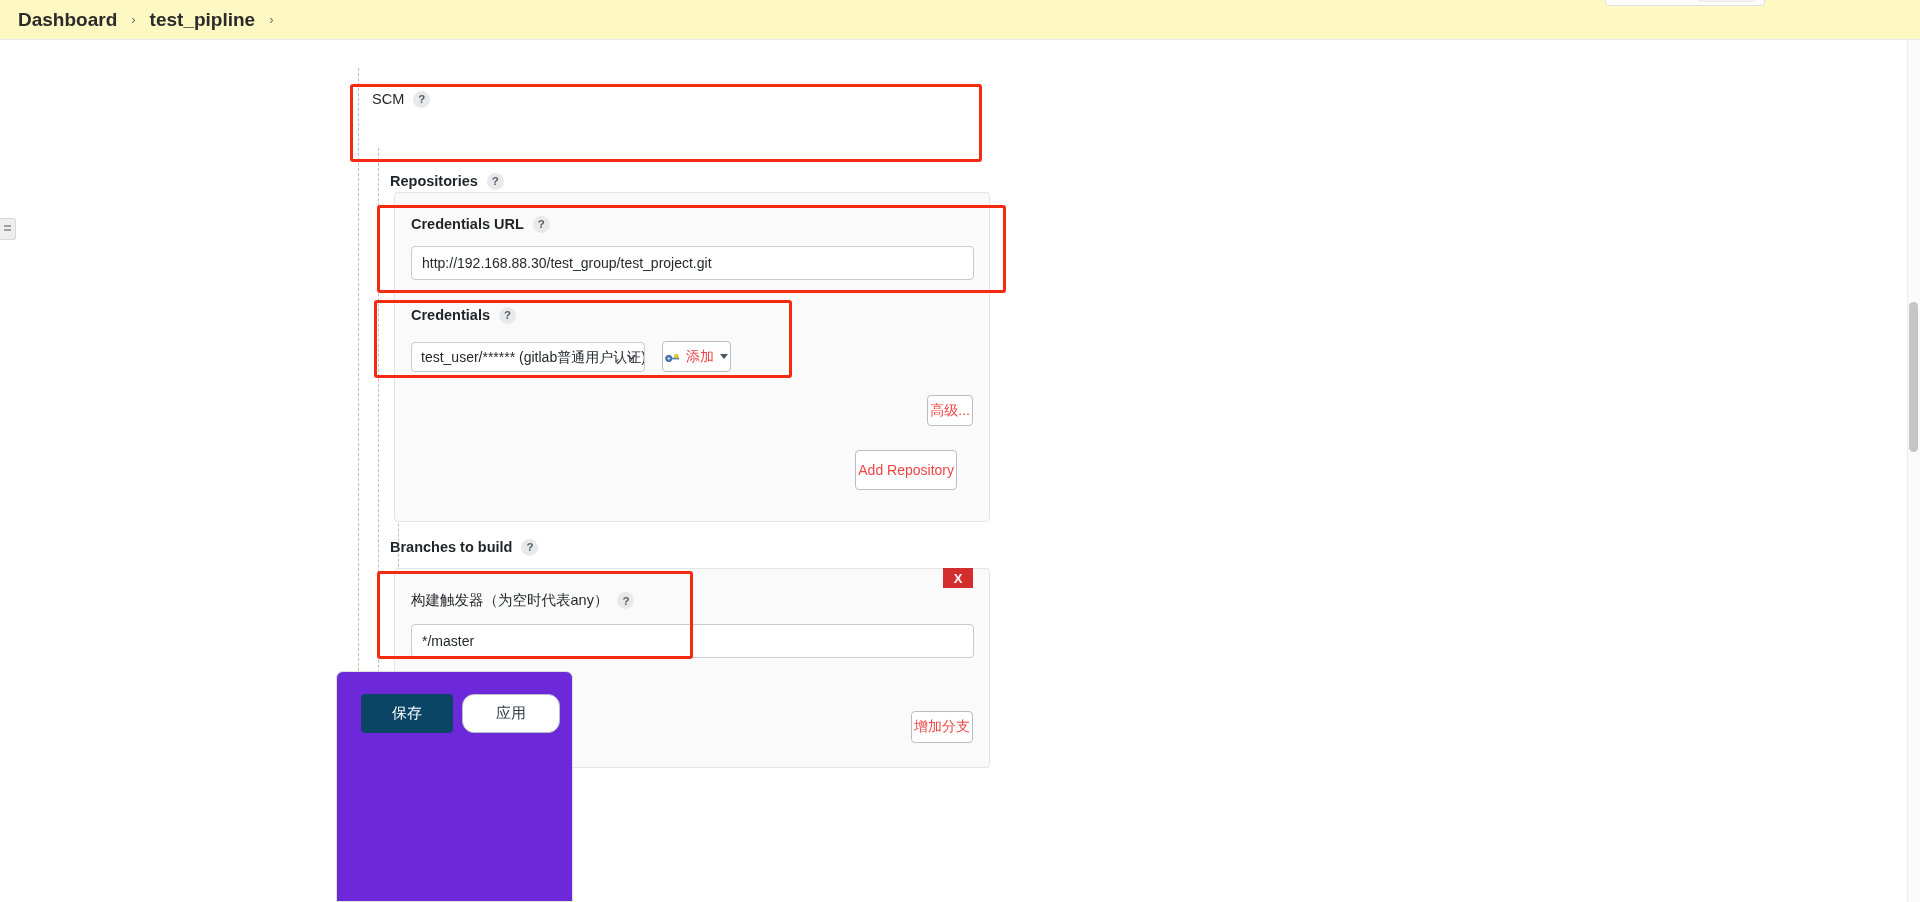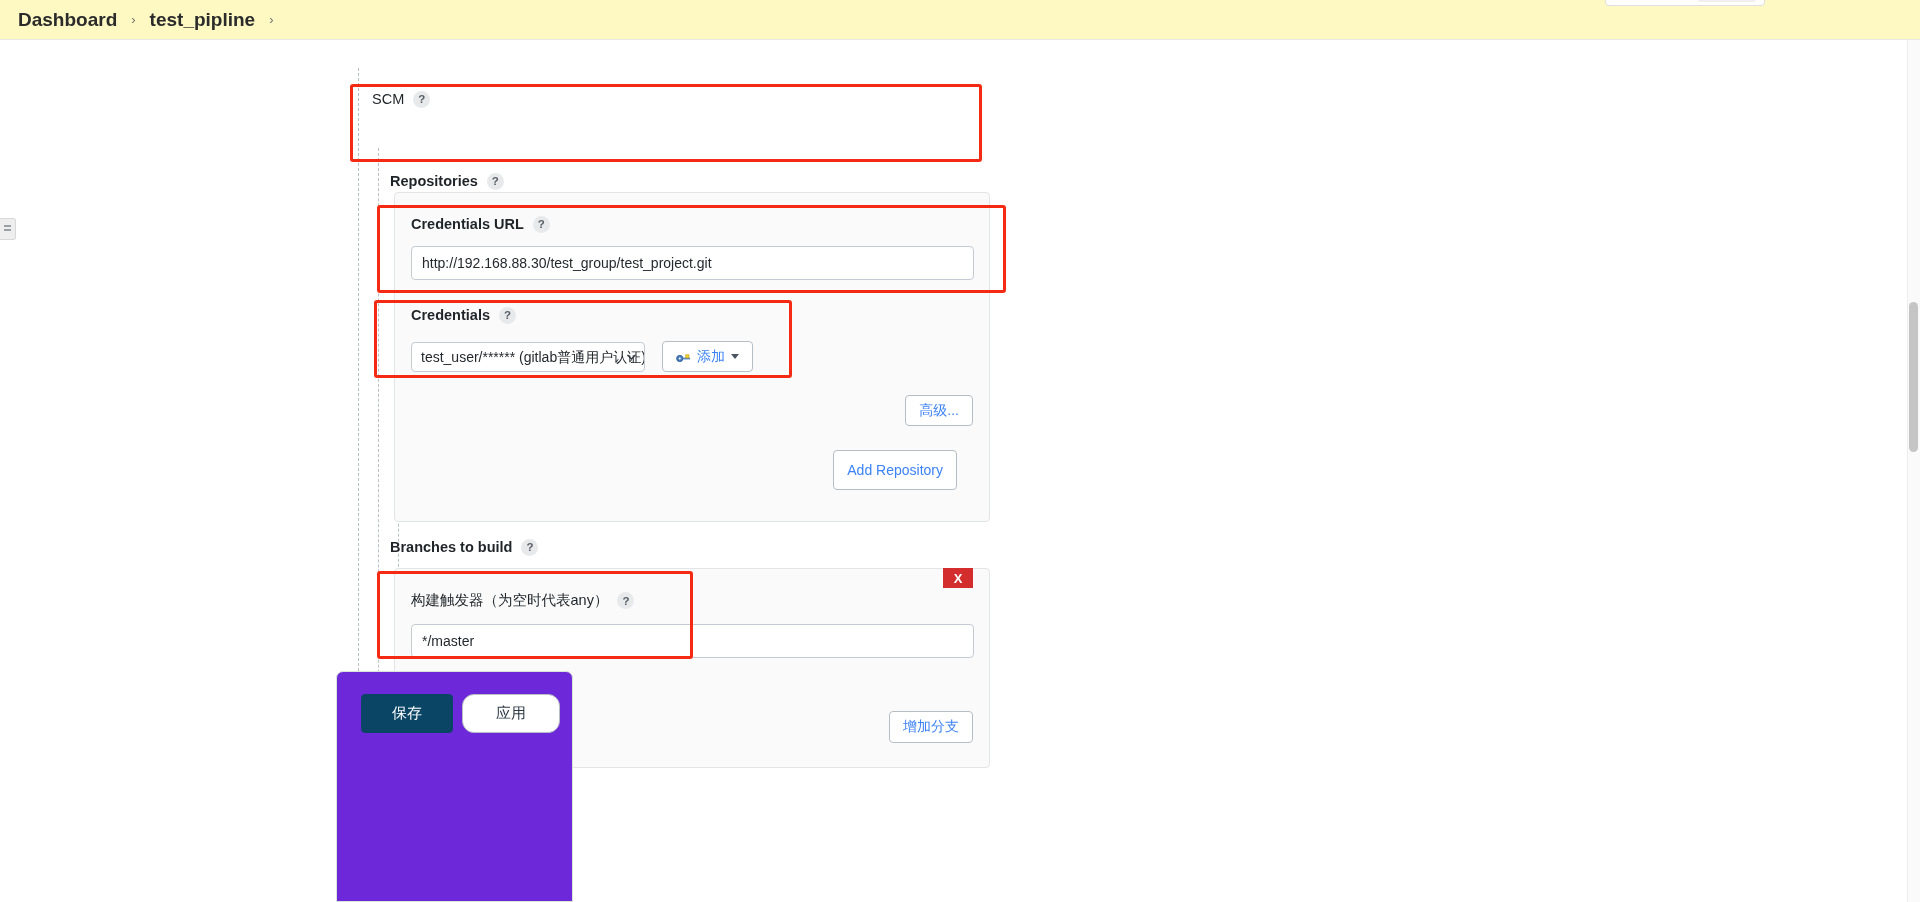--- a/index.html
+++ b/index.html
@@ -156,25 +156,25 @@
     width: 9px; height: 9px;
   }
   .caret svg { display: block; }
 
   .btn {
     display: inline-flex; align-items: center; justify-content: center;
     gap: 6px;
     border: 1px solid #b6bec5;
     border-radius: 4px;
     background: #ffffff;
-    color: #3b82f6;
+    color: #ef4444;
     font-size: 14px;
     font-family: "Liberation Sans", sans-serif;
     cursor: pointer;
-    padding: 0 13px;
+    padding: 0 2px;
     height: 31px;
     white-space: nowrap;
   }
 
   .key-icon { display: inline-block; width: 15px; height: 12px; position: relative; }
   .caret-sm { width: 0; height: 0; border-left: 4.5px solid transparent;
               border-right: 4.5px solid transparent; border-top: 5.5px solid #4a5560; }
 
   .repo-box {
     position: absolute;

